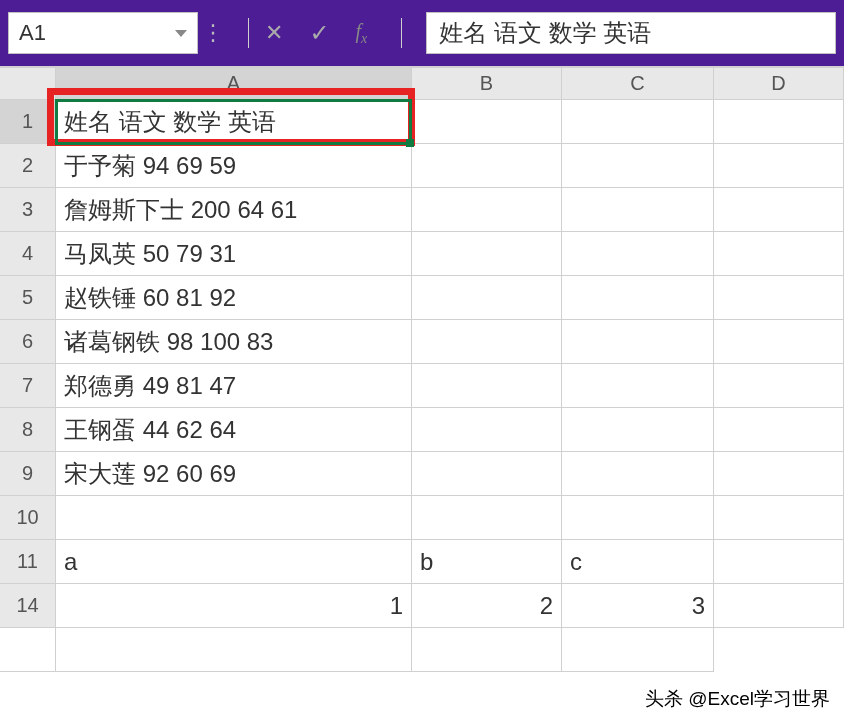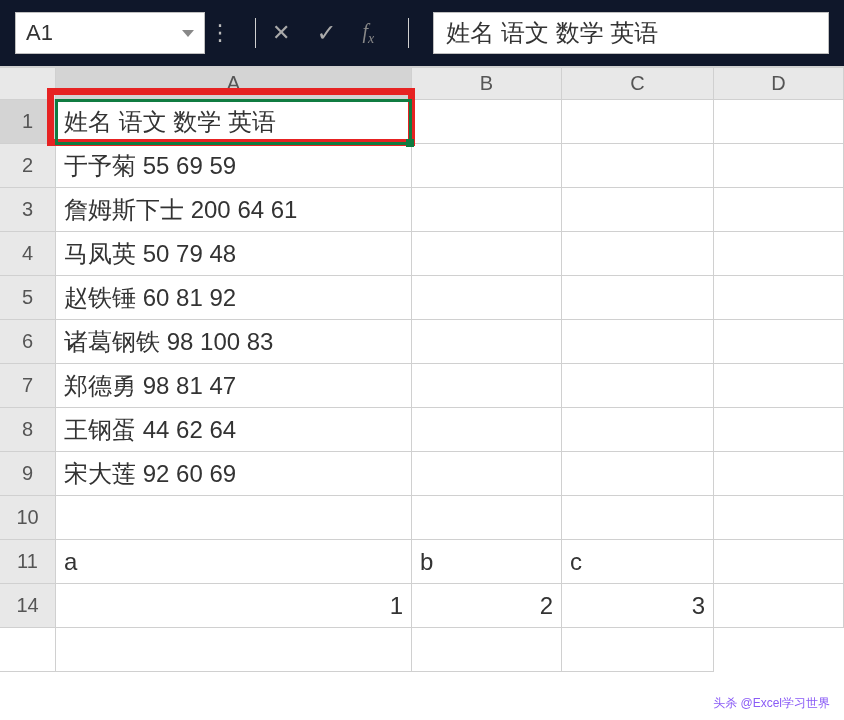--- a/index.html
+++ b/index.html
@@ -12,23 +12,23 @@
       background: #f0f0f0;
       width: 844px;
       height: 720px;
       overflow: hidden;
       position: relative;
     }
     .formula-bar {
       display: flex;
       align-items: center;
       height: 68px;
-      background: #0f172a;
+      background: #4c1d95;
       border-bottom: 2px solid #d0d0d0;
-      padding: 12px 15px;
+      padding: 12px 8px;
     }
     .name-box {
       display: flex;
       align-items: center;
       background: white;
       border: 1px solid #c0c0c0;
       width: 190px;
       height: 42px;
       padding: 0 10px;
       font-size: 22px;
@@ -168,22 +168,22 @@
     }
     .highlight-box {
       position: absolute;
       border: 7px solid #e62222;
       pointer-events: none;
     }
     .watermark {
       position: absolute;
       bottom: 8px;
       right: 14px;
-      font-size: 12px;
-      color: #8b5cf6;
+      font-size: 19px;
+      color: #000000;
     }
   </style>
 </head>
 <body>
 
 <div class="formula-bar">
   <div class="name-box">
     <span class="name-box-text">A1</span>
     <span class="dropdown-arrow"></span>
   </div>
@@ -206,46 +206,46 @@
       <div class="col-header active" style="height: 32px;">A</div>
       <div class="col-header" style="height: 32px;">B</div>
       <div class="col-header" style="height: 32px;">C</div>
       <div class="col-header" style="height: 32px;">D</div>
       <div class="row-header active">1</div>
       <div class="cell">姓名 语文 数学 英语</div>
       <div class="cell"></div>
       <div class="cell"></div>
       <div class="cell"></div>
       <div class="row-header">2</div>
-      <div class="cell">于予菊 55 69 59</div>
+      <div class="cell">于予菊 94 69 59</div>
       <div class="cell"></div>
       <div class="cell"></div>
       <div class="cell"></div>
       <div class="row-header">3</div>
       <div class="cell">詹姆斯下士 200 64 61</div>
       <div class="cell"></div>
       <div class="cell"></div>
       <div class="cell"></div>
       <div class="row-header">4</div>
-      <div class="cell">马凤英 50 79 48</div>
+      <div class="cell">马凤英 50 79 31</div>
       <div class="cell"></div>
       <div class="cell"></div>
       <div class="cell"></div>
       <div class="row-header">5</div>
       <div class="cell">赵铁锤 60 81 92</div>
       <div class="cell"></div>
       <div class="cell"></div>
       <div class="cell"></div>
       <div class="row-header">6</div>
       <div class="cell">诸葛钢铁 98 100 83</div>
       <div class="cell"></div>
       <div class="cell"></div>
       <div class="cell"></div>
       <div class="row-header">7</div>
-      <div class="cell">郑德勇 98 81 47</div>
+      <div class="cell">郑德勇 49 81 47</div>
       <div class="cell"></div>
       <div class="cell"></div>
       <div class="cell"></div>
       <div class="row-header">8</div>
       <div class="cell">王钢蛋 44 62 64</div>
       <div class="cell"></div>
       <div class="cell"></div>
       <div class="cell"></div>
       <div class="row-header">9</div>
       <div class="cell">宋大莲 92 60 69</div>

